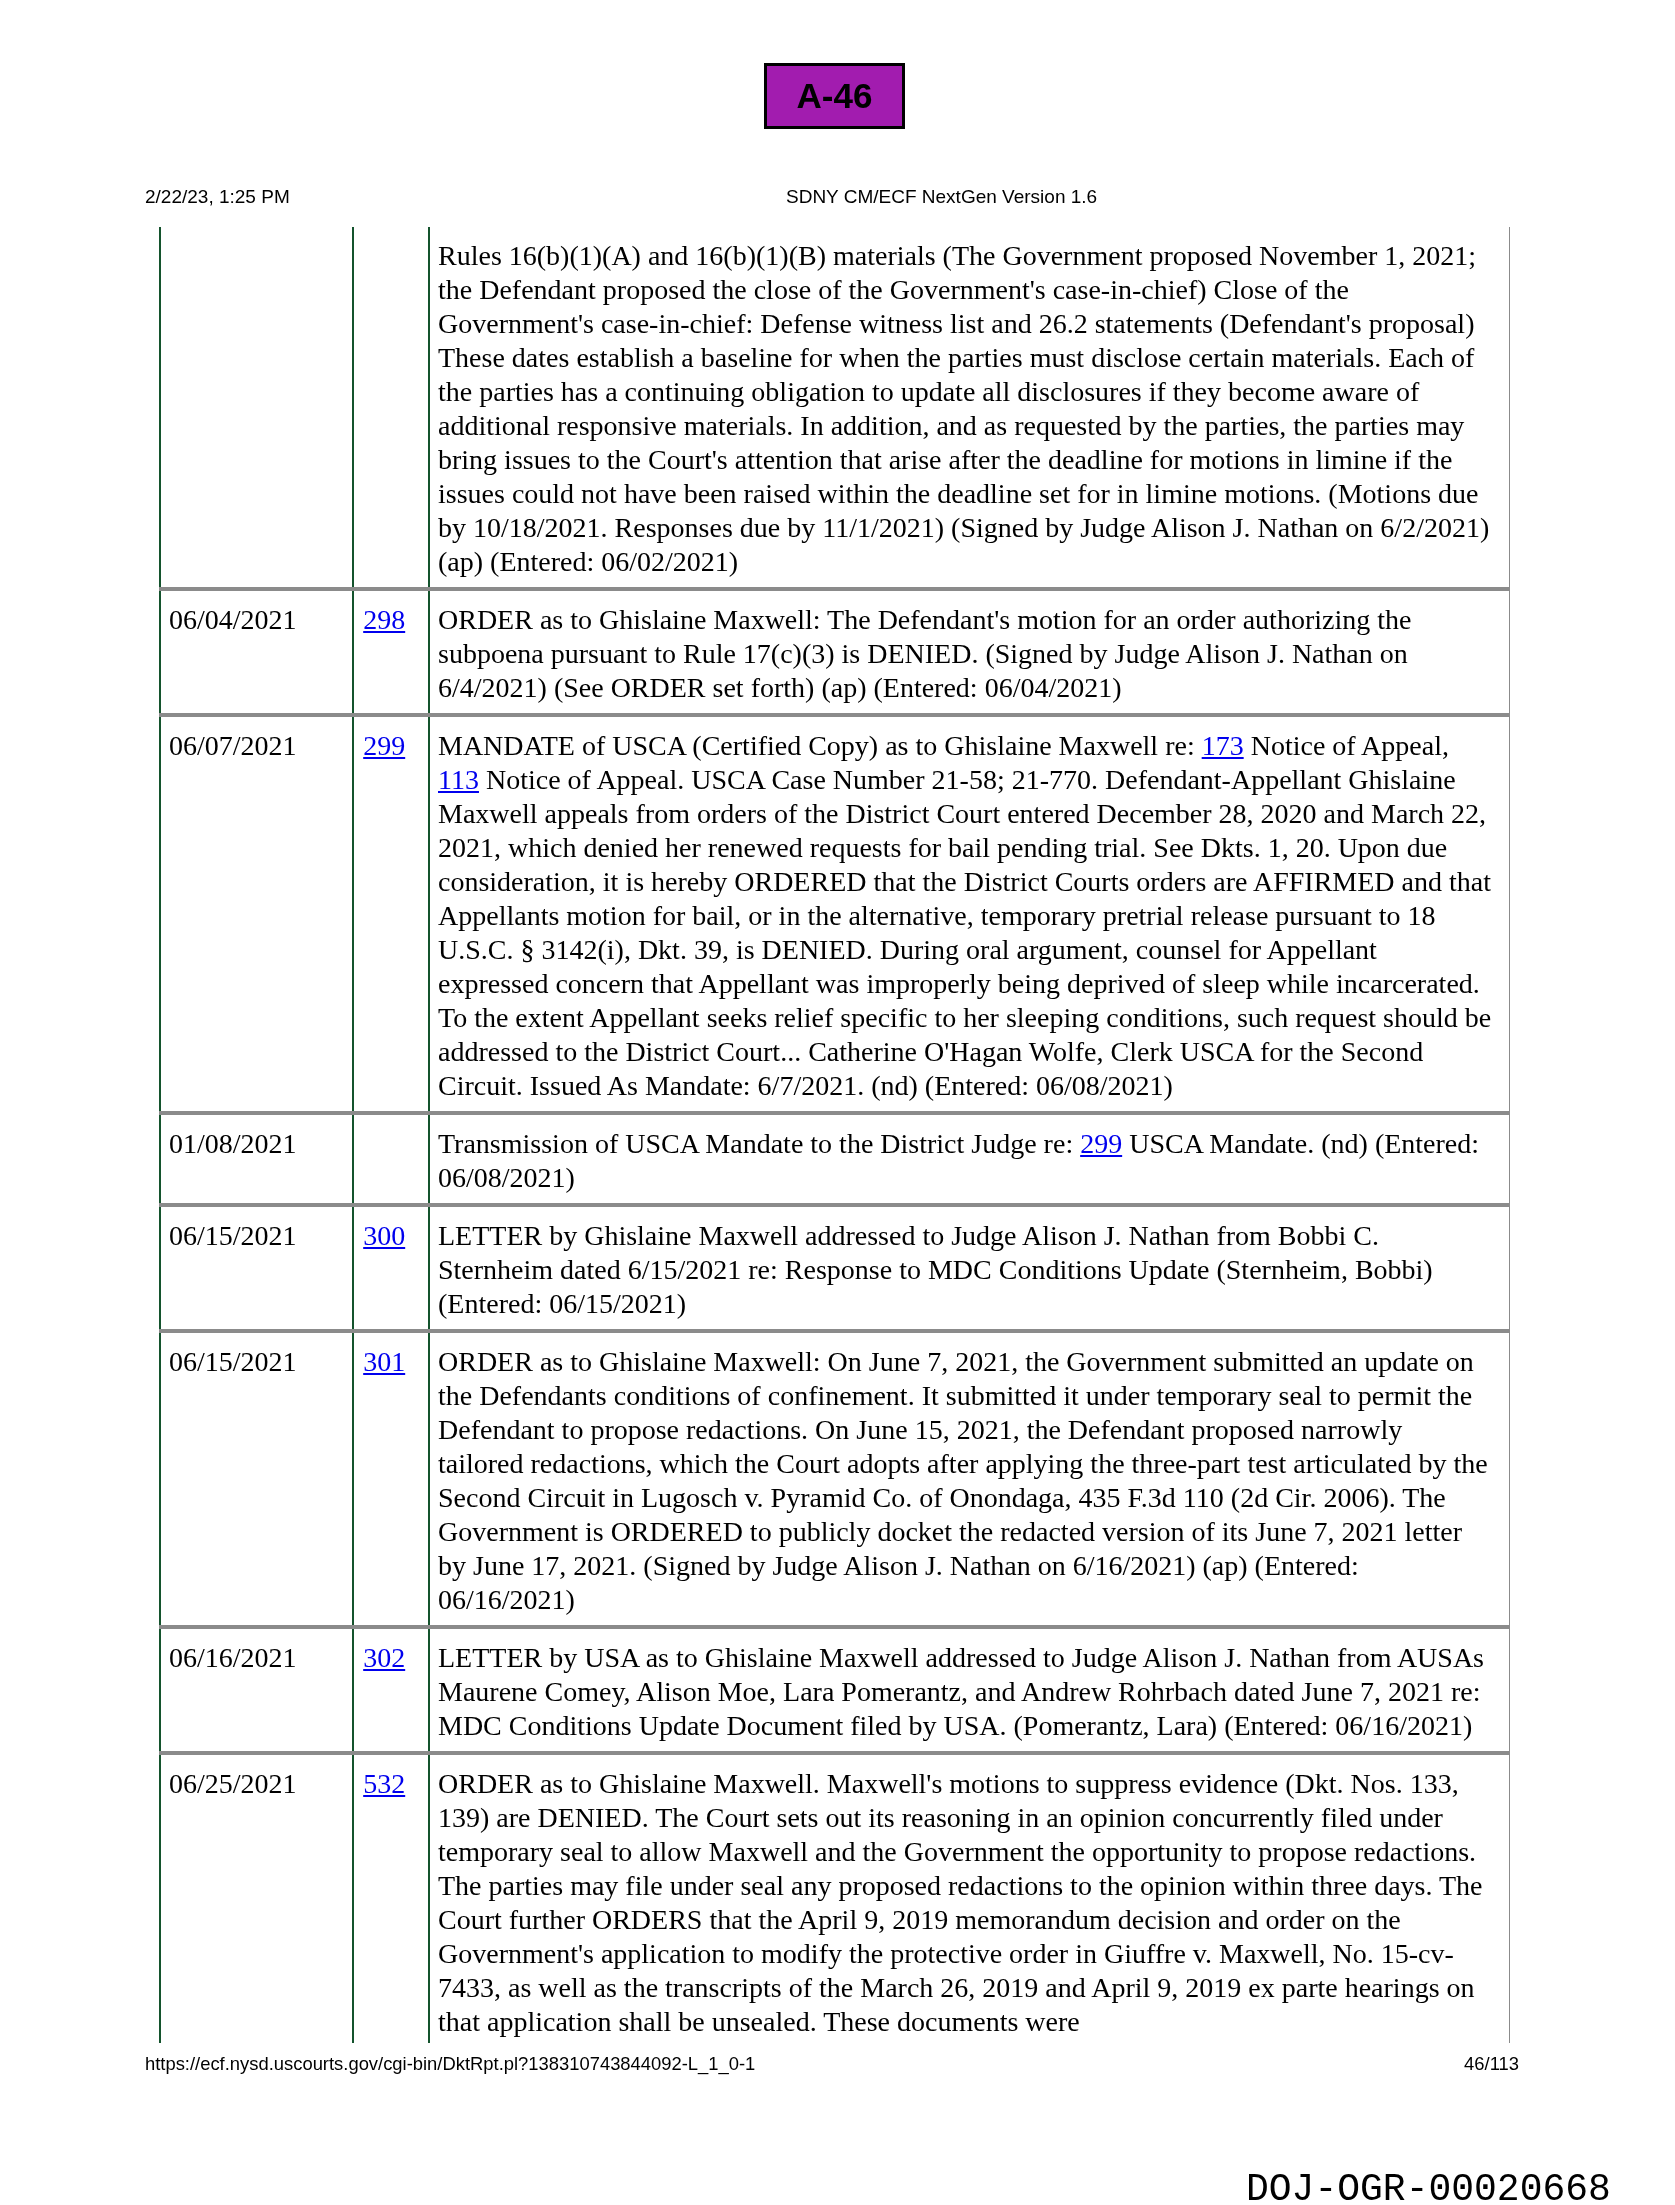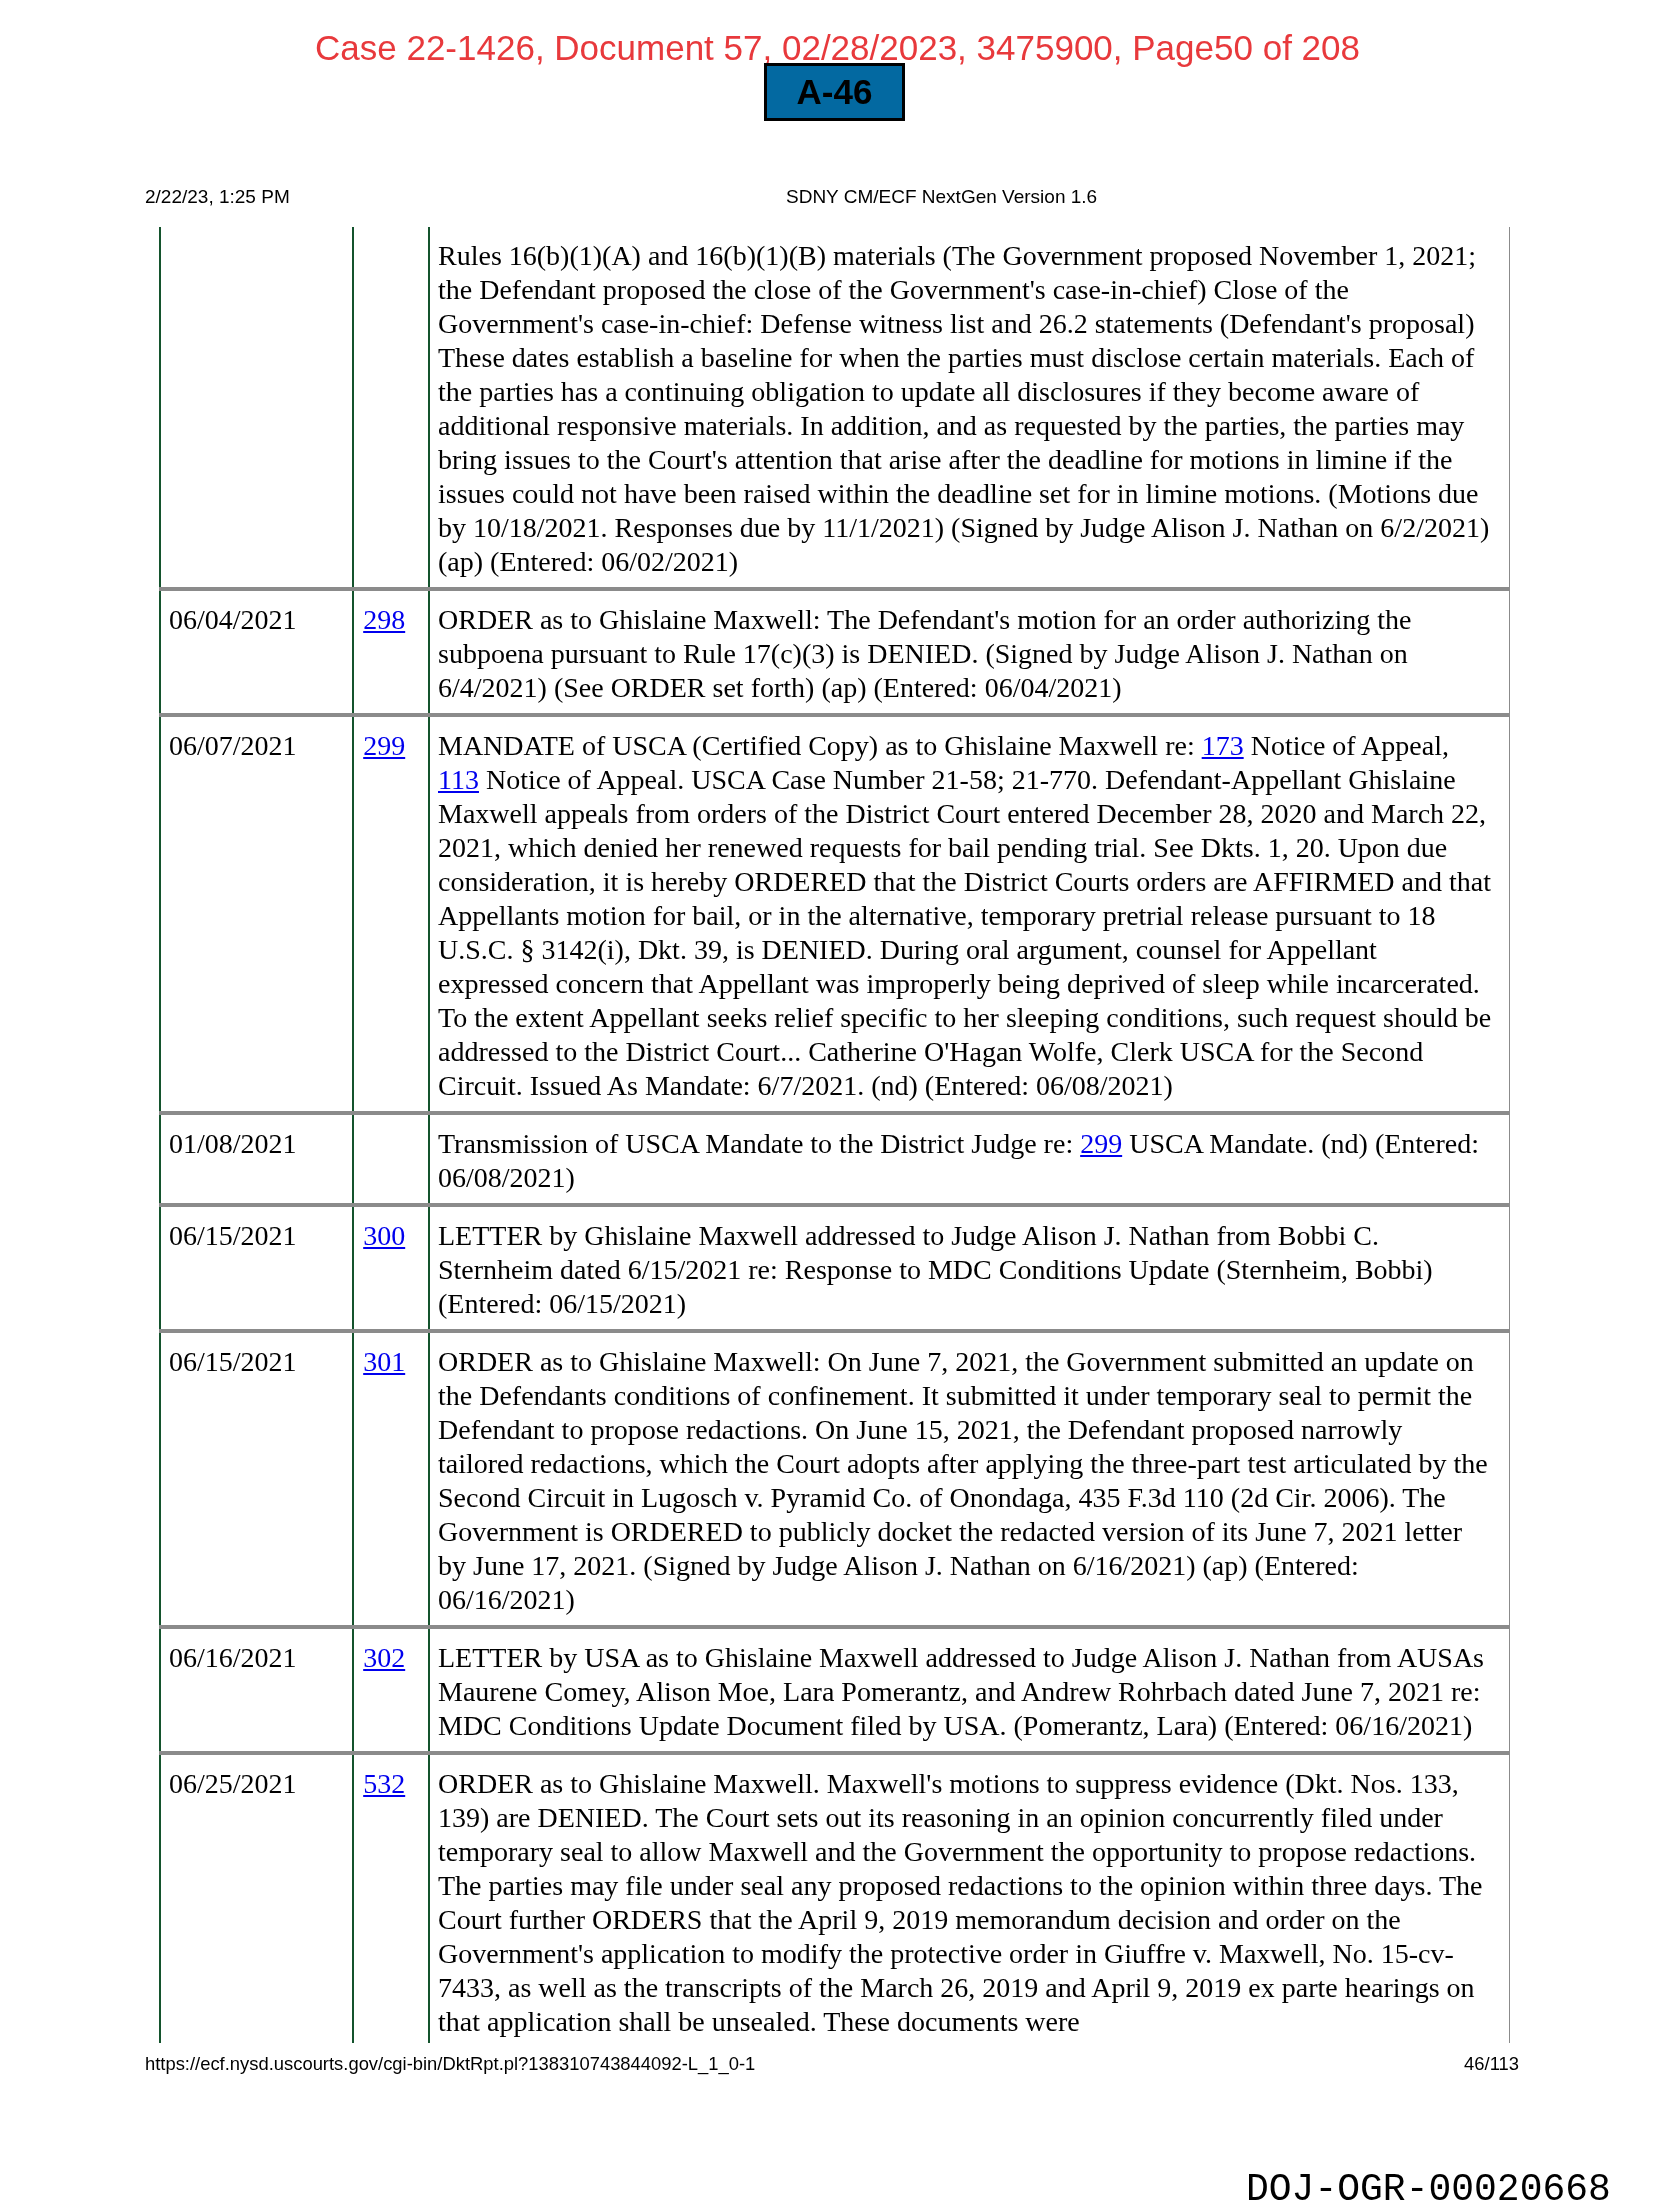--- a/index.html
+++ b/index.html
@@ -18,22 +18,22 @@
     text-align:center;
     font-size:35px;
     font-family:"Liberation Sans", sans-serif;
     color:#e8393c;
     white-space:nowrap;
     z-index:1;
   }
   .page-label-box {
     position:absolute;
     left:764px; top:63px;
-    width:141px; height:58px;
-    background:#0369a1;
+    width:141px; height:66px;
+    background:#a21caf;
     border:3.3px solid #000;
     display:flex; align-items:center; justify-content:center;
     z-index:2;
   }
   .page-label-box span {
     font-family:"Liberation Sans", sans-serif;
     font-weight:bold;
     font-size:35px;
     letter-spacing:0px;
   }
@@ -91,21 +91,20 @@
     font-family:Liberation Mono, monospace;
     font-size:38px;
     white-space:nowrap;
   }
 </style>
 </head>
 <body>
 
 <div class="page">
 
-  <div class="stamp">Case 22-1426, Document 57, 02/28/2023, 3475900, Page50 of 208</div>
 
   <div class="page-label-box">
     <span>A-46</span>
   </div>
 
   <div class="hdr-datetime">2/22/23, 1:25 PM</div>
 
   <div class="hdr-title">SDNY CM/ECF NextGen Version 1.6</div>
 
   <div class="table-clip">

